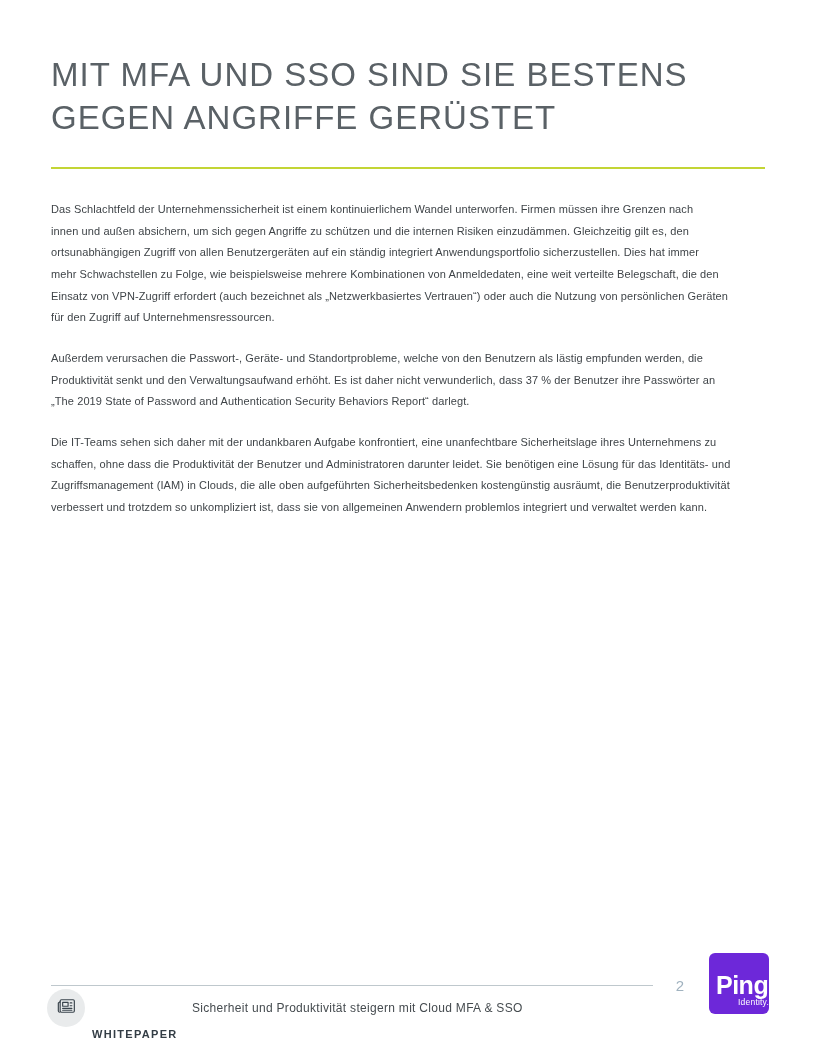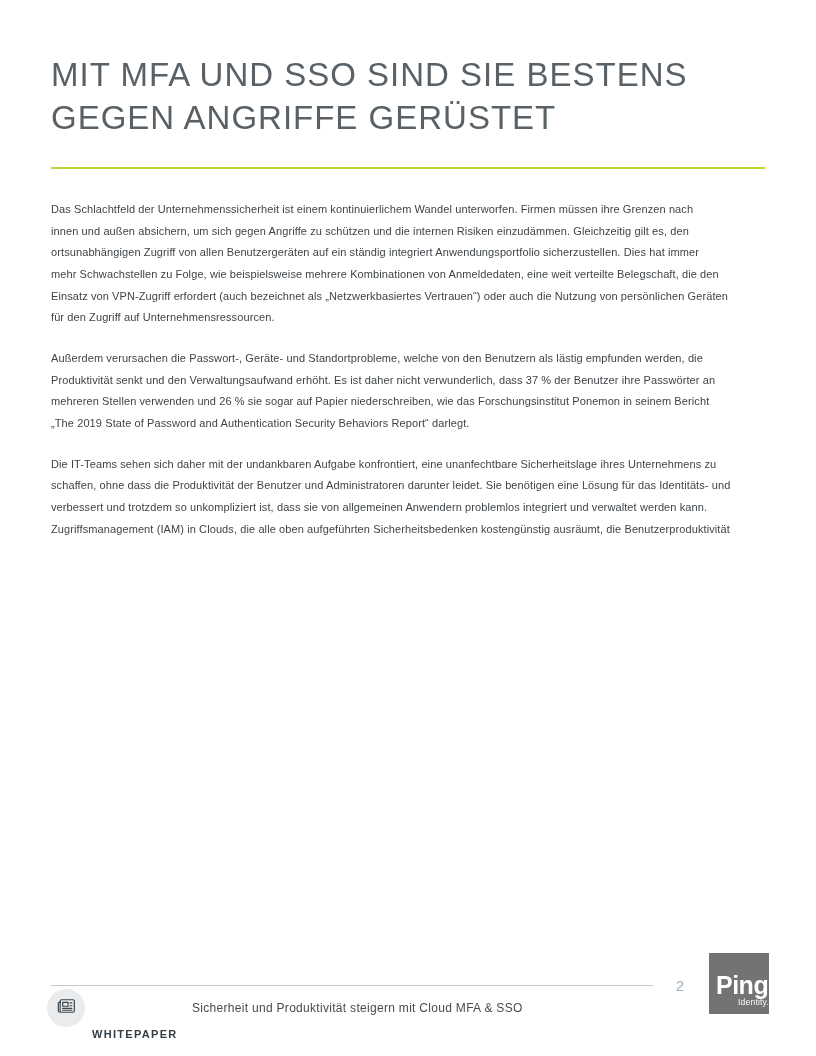--- a/index.html
+++ b/index.html
@@ -103,25 +103,26 @@
     color: #454b4f;
   }
 
   
   .ping-logo {
     position: absolute;
     left: 709px;
     top: 953px;
     width: 60px;
     height: 61px;
-    background: #737373;
+    background: #6d28d9;
     display: flex;
     flex-direction: column;
     justify-content: flex-end;
     padding: 0 0 7px 7px;
+    border-radius: 6px;
   }
   .ping-logo .logo-name {
     color: #ffffff;
     font-weight: bold;
     font-size: 25px;
     line-height: 23px;
     letter-spacing: -0.5px;
   }
   .ping-logo .logo-sub {
     color: #ffffff;
@@ -148,28 +149,27 @@
       <div class="body-line">Das Schlachtfeld der Unternehmenssicherheit ist einem kontinuierlichem Wandel unterworfen. Firmen müssen ihre Grenzen nach</div>
       <div class="body-line">innen und außen absichern, um sich gegen Angriffe zu schützen und die internen Risiken einzudämmen. Gleichzeitig gilt es, den</div>
       <div class="body-line">ortsunabhängigen Zugriff von allen Benutzergeräten auf ein ständig integriert Anwendungsportfolio sicherzustellen. Dies hat immer</div>
       <div class="body-line">mehr Schwachstellen zu Folge, wie beispielsweise mehrere Kombinationen von Anmeldedaten, eine weit verteilte Belegschaft, die den</div>
       <div class="body-line">Einsatz von VPN-Zugriff erfordert (auch bezeichnet als „Netzwerkbasiertes Vertrauen“) oder auch die Nutzung von persönlichen Geräten</div>
       <div class="body-line">für den Zugriff auf Unternehmensressourcen.</div>
     </div>
     <div class="para">
       <div class="body-line">Außerdem verursachen die Passwort-, Geräte- und Standortprobleme, welche von den Benutzern als lästig empfunden werden, die</div>
       <div class="body-line">Produktivität senkt und den Verwaltungsaufwand erhöht. Es ist daher nicht verwunderlich, dass 37 % der Benutzer ihre Passwörter an</div>
-      <div class="body-line">mehreren Stellen verwenden und 26 % sie sogar auf Papier niederschreiben, wie das Forschungsinstitut Ponemon in seinem Bericht</div>
       <div class="body-line">„The 2019 State of Password and Authentication Security Behaviors Report“ darlegt.</div>
     </div>
     <div class="para">
       <div class="body-line">Die IT-Teams sehen sich daher mit der undankbaren Aufgabe konfrontiert, eine unanfechtbare Sicherheitslage ihres Unternehmens zu</div>
       <div class="body-line">schaffen, ohne dass die Produktivität der Benutzer und Administratoren darunter leidet. Sie benötigen eine Lösung für das Identitäts- und</div>
+      <div class="body-line">Zugriffsmanagement (IAM) in Clouds, die alle oben aufgeführten Sicherheitsbedenken kostengünstig ausräumt, die Benutzerproduktivität</div>
       <div class="body-line">verbessert und trotzdem so unkompliziert ist, dass sie von allgemeinen Anwendern problemlos integriert und verwaltet werden kann.</div>
-      <div class="body-line">Zugriffsmanagement (IAM) in Clouds, die alle oben aufgeführten Sicherheitsbedenken kostengünstig ausräumt, die Benutzerproduktivität</div>
     </div>
   </div>
 
   <div class="footer-rule"></div>
 
   <div class="badge-circle">
     <span>
       <svg width="20" height="18" viewBox="0 0 24 21" fill="none" stroke="#3a444c" stroke-width="1.4" stroke-linecap="round" stroke-linejoin="round">
         <rect x="5" y="3" width="17" height="15" rx="1.5"></rect>
         <path d="M5 5.5 L2.8 7 V16.5 A1.7 1.7 0 0 0 4.5 18"></path>

